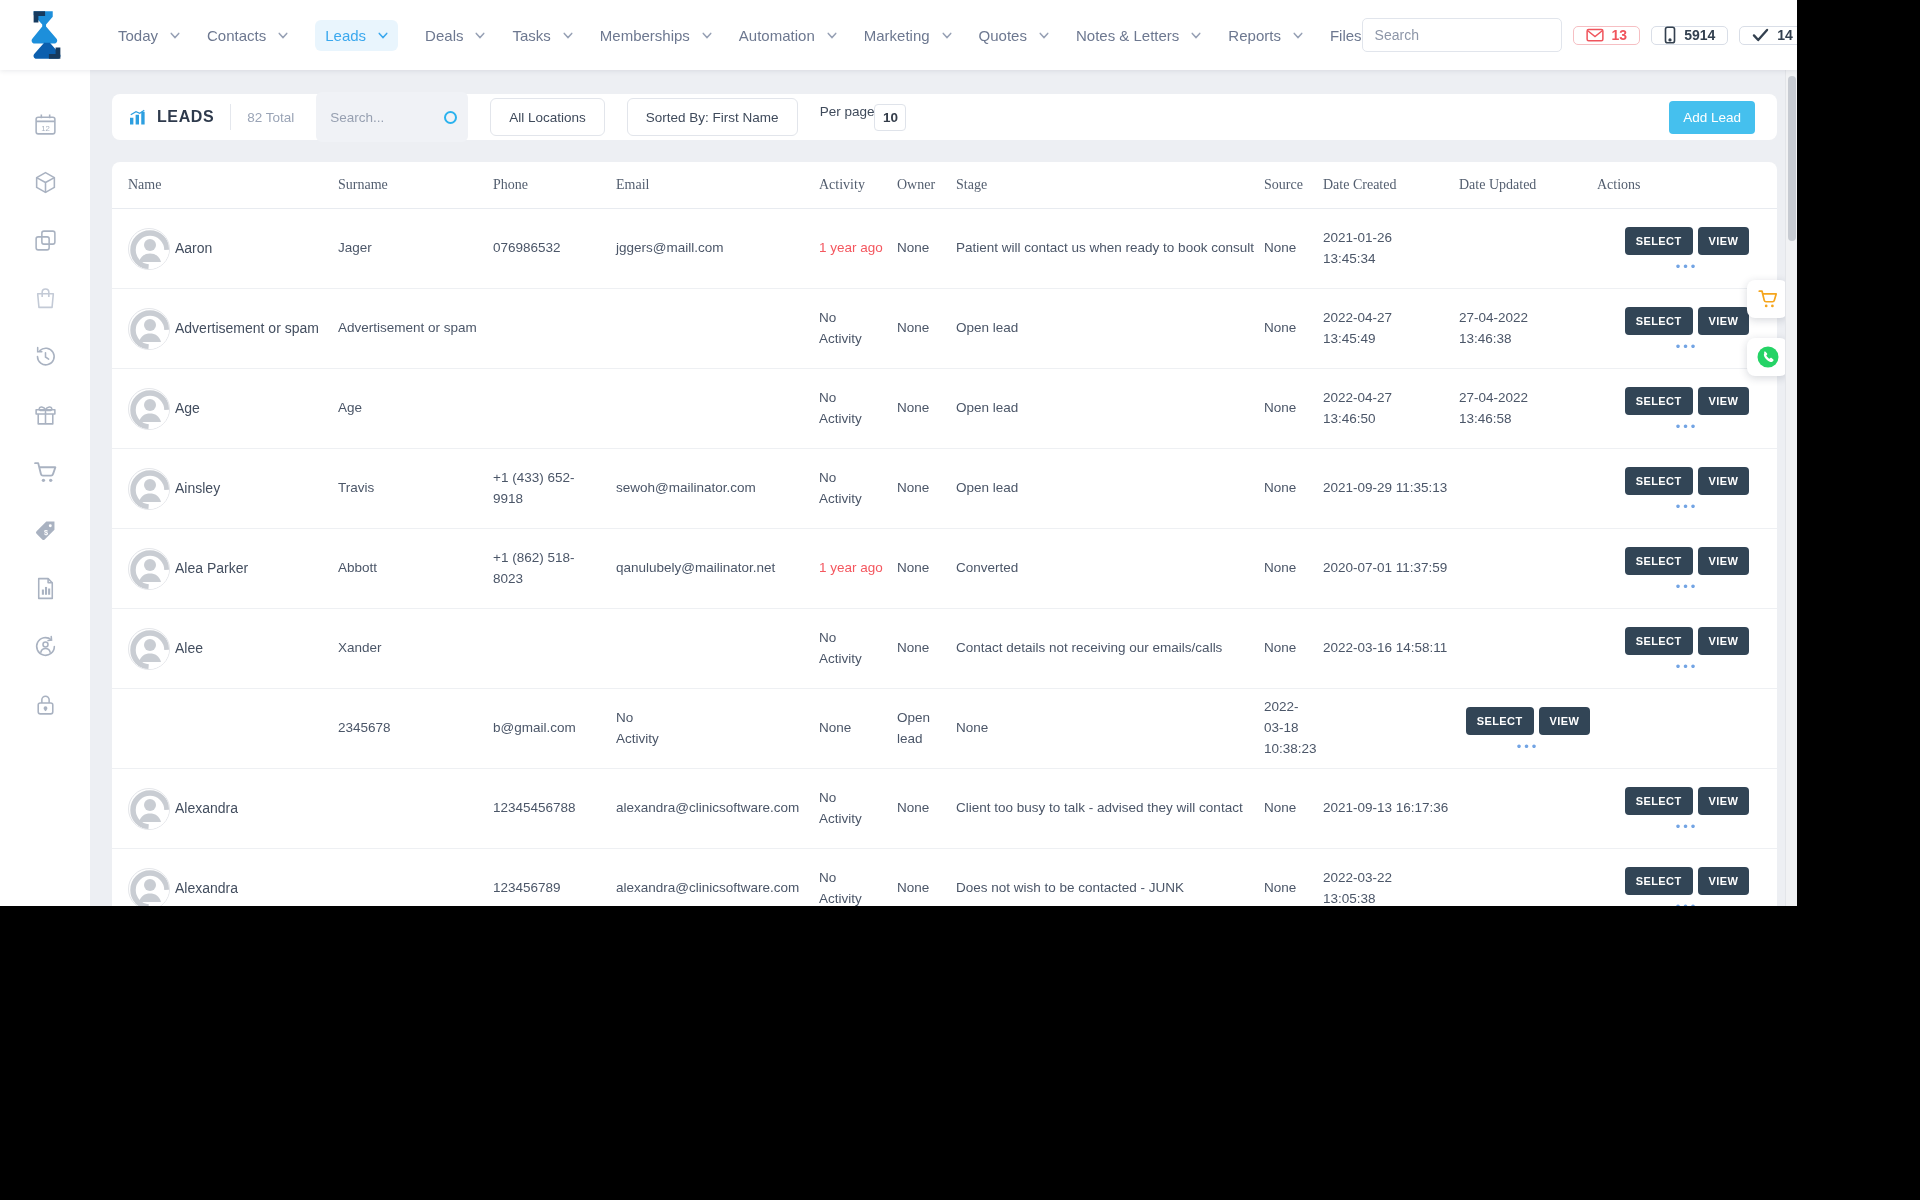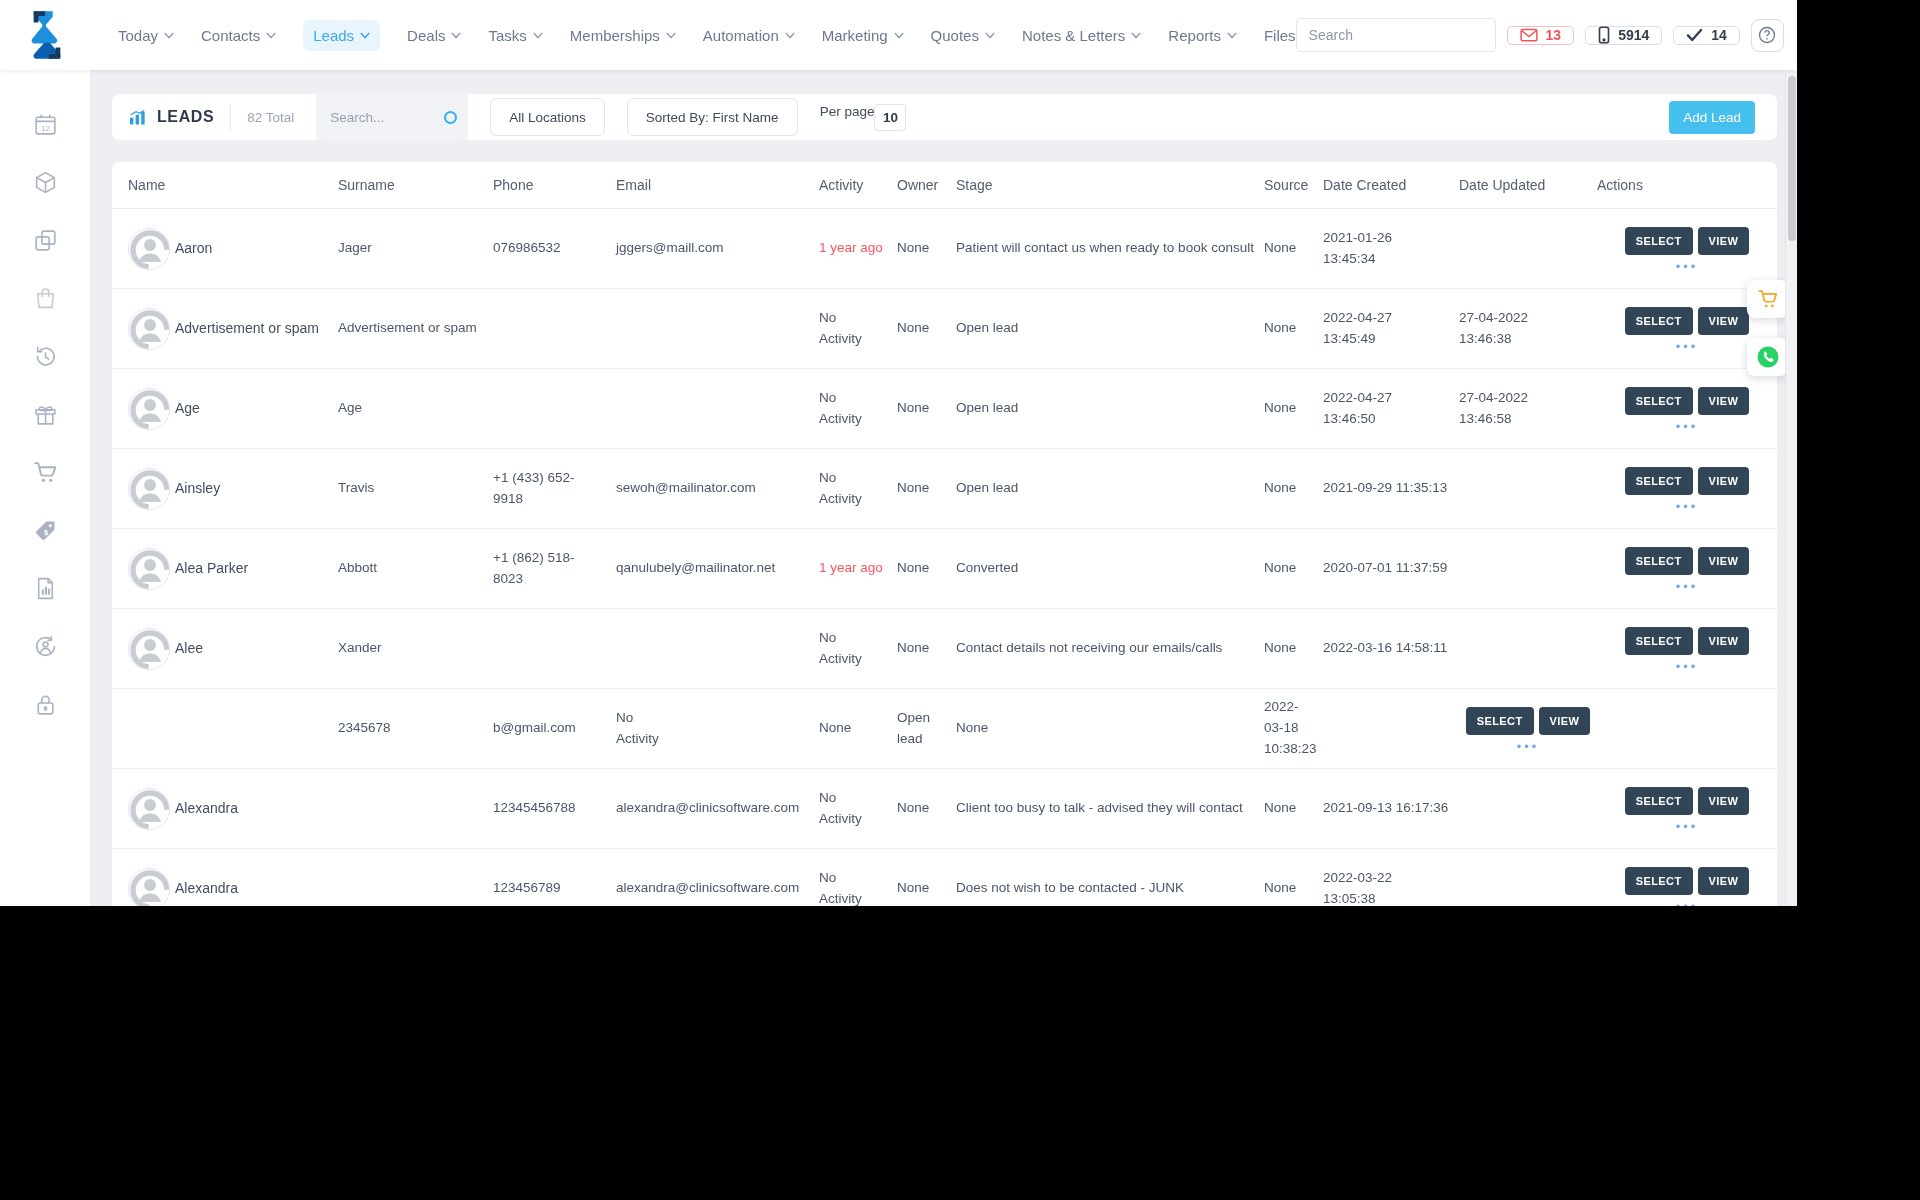--- a/index.html
+++ b/index.html
@@ -5,21 +5,21 @@
   * { margin:0; padding:0; box-sizing:border-box; }
   html,body { width:1920px; height:1200px; background:#000; overflow:hidden;
               font-family:"Liberation Sans", sans-serif; }
   .app { position:absolute; left:0; top:0; width:1797px; height:906px; background:#fff; overflow:hidden; }
 
   
   .topbar { height:70px; display:flex; align-items:center; padding:0 22px 0 26px;
             background:#fff; position:relative; z-index:6; box-shadow:0 1px 5px rgba(40,50,70,.10); }
   .logo { margin-right:50px; display:flex; align-items:center; }
   .nav { display:flex; align-items:center; gap:27px; }
-  .nav-item { display:flex; align-items:center; gap:6px; font-size:15px; color:#6d7890; cursor:pointer; white-space:nowrap; }
+  .nav-item { display:flex; align-items:center; gap:12px; font-size:15px; color:#6d7890; cursor:pointer; white-space:nowrap; }
   .nav-item .caret { color:#97a1b5; display:flex; }
   .nav-item.active { background:#e9f5fd; color:#3aa8ee; padding:7px 10px; border-radius:6px; }
   .nav-item.active .caret { color:#3aa8ee; }
 
   .top-right { margin-left:auto; display:flex; align-items:center; gap:11px; }
   .search-box { width:200px; height:34px; border:1px solid #e1e5ec; border-radius:5px;
                 display:flex; align-items:center; overflow:hidden; background:#fff; }
   .search-box input { flex:1; border:0; outline:0; padding:0 12px; font-size:14px; color:#46505f;
                       font-family:inherit; }
   .search-box input::placeholder { color:#8d96a8; }
@@ -54,21 +54,21 @@
   .tc-perpage { display:flex; gap:0; font-size:13.5px; color:#3f4a5b; }
   .tc-perpage input { width:32px; height:27px; border:1px solid #dfe3ea; border-radius:4px; text-align:center;
                       font-size:13.5px; font-weight:bold; color:#333c49; outline:0; font-family:inherit; }
   .add-btn { margin-left:auto; background:#45c0ee; color:#fff; border:0; border-radius:4px; font-size:13.5px;
              padding:9px 14px; cursor:pointer; font-family:inherit; }
 
   
   .table-card { margin-top:22px; background:#fff; border-radius:8px 8px 0 0; height:744px; overflow:hidden; }
   .grid { display:grid; grid-template-columns:226px 155px 123px 203px 78px 59px 308px 59px 136px 138px 1fr; }
   .thead { height:47px; align-items:center; color:#535e6f; font-size:14px; border-bottom:1px solid #e8ebf0; }
-  .thead .th { padding-right:8px; }
+  .thead .th { padding-right:8px;font-family:Liberation Serif, serif; }
   .thead .th:first-child { padding-left:16px; }
   .tr { min-height:80px; align-items:center; border-bottom:1px solid #eef0f3; font-size:13.5px; color:#4b5668; }
   .td { padding-right:10px; line-height:1.55; }
   .td-name { padding-left:16px; display:flex; align-items:center; gap:5px; font-size:14px; color:#434e5f; }
   .avatar { width:42px; height:42px; border-radius:50%; flex-shrink:0; overflow:hidden; background:#fff;
             border:1px solid #e4e6ea; display:grid; place-items:center; }
   .pre { white-space:pre-line; }
   .act.red { color:#f4575f; }
   .td-actions { display:flex; flex-direction:column; align-items:center; justify-content:center; padding-right:0; }
   .btns { display:flex; gap:5px; }

